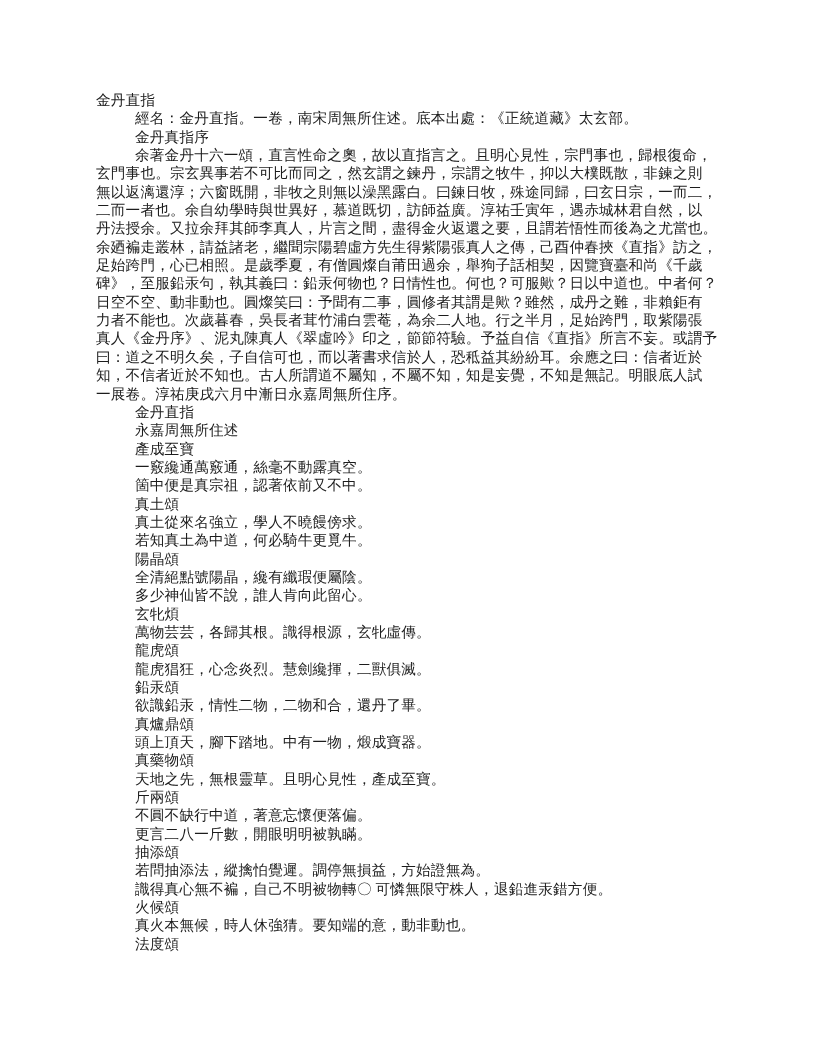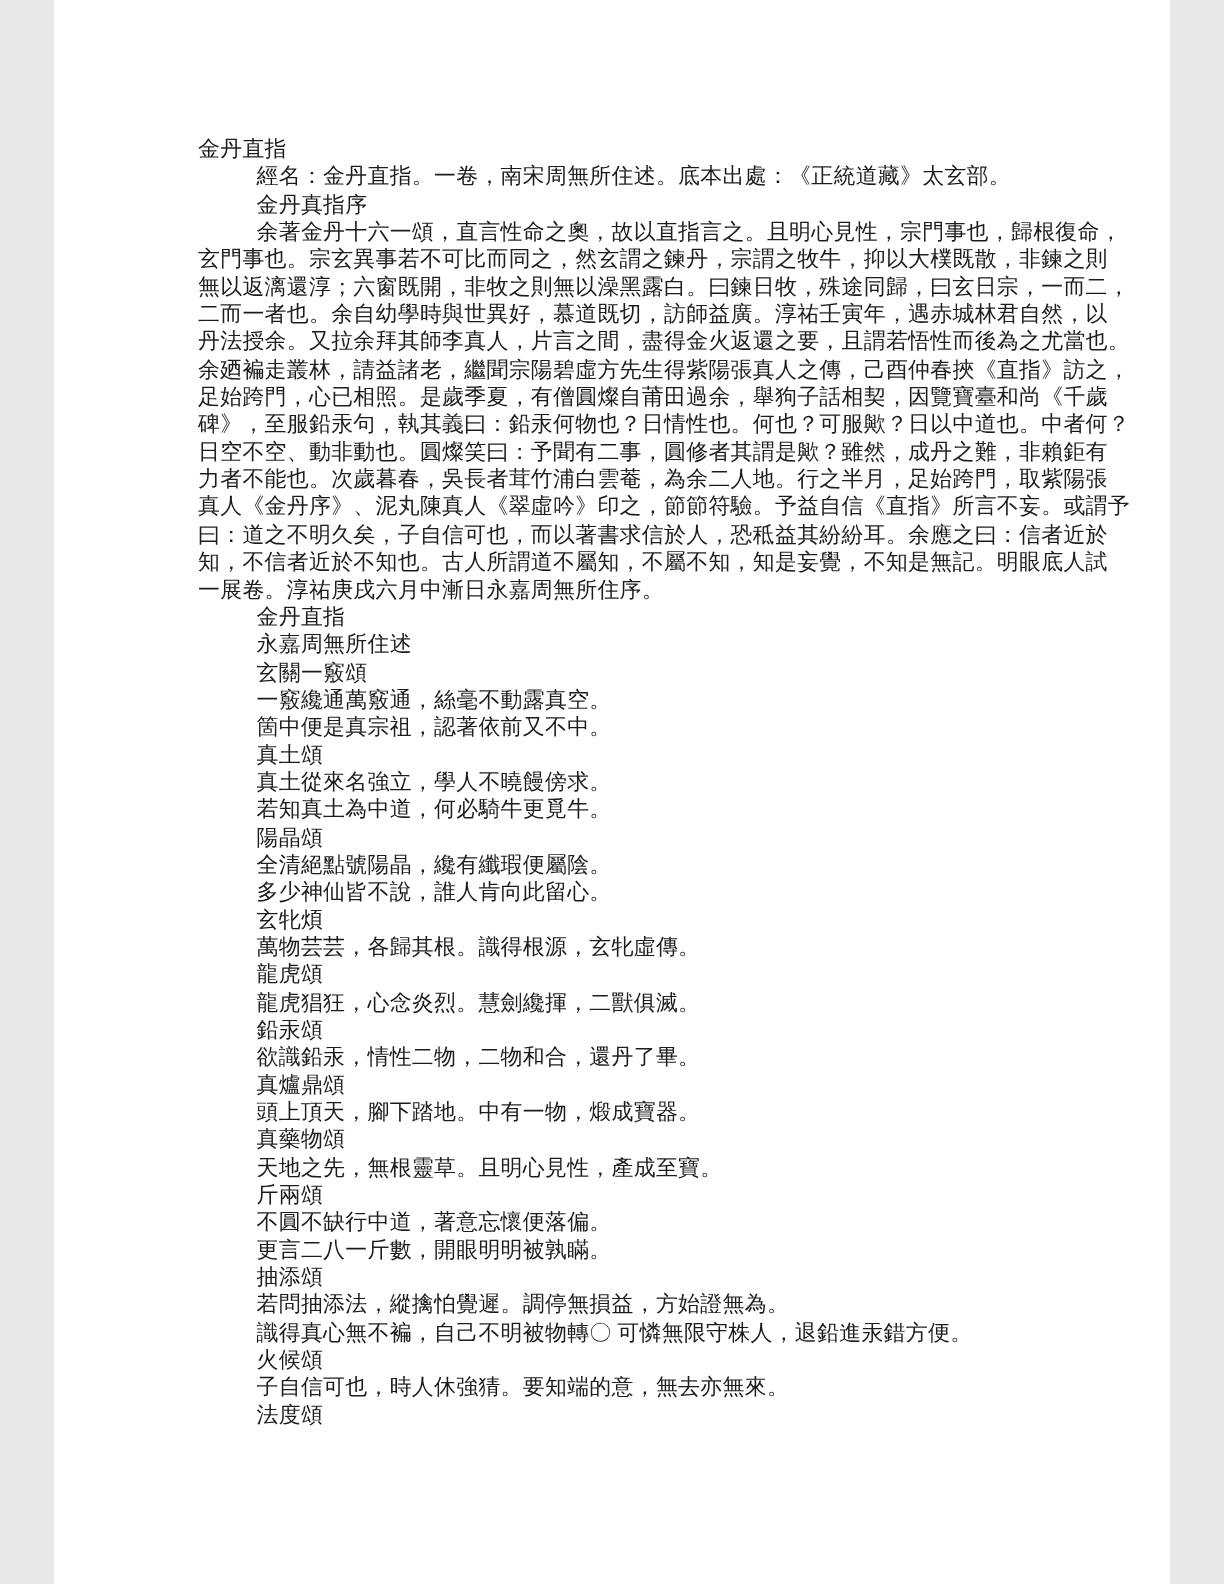--- a/index.html
+++ b/index.html
@@ -2,21 +2,21 @@
 <html><head>
 <meta charset="utf-8">
 <style>
   html, body {
     margin: 0;
     padding: 0;
     background: #e8e8e8;
   }
   .page {
     position: relative;
-    width: 744px;
+    width: 816px;
     height: 1056px;
     margin: 0 auto;
     background: #ffffff;
     overflow: hidden;
   }
   .content {
     position: absolute;
     left: 96px;
     top: 91px;
     width: 632px;
@@ -51,21 +51,21 @@
       <div class="text-line">足始跨門，心已相照。是歲季夏，有僧圓燦自莆田過余，舉狗子話相契，因覽寶臺和尚《千歲</div>
       <div class="text-line">碑》，至服鉛汞句，執其義曰：鉛汞何物也？日情性也。何也？可服歟？日以中道也。中者何？</div>
       <div class="text-line">日空不空、動非動也。圓燦笑曰：予聞有二事，圓修者其謂是歟？雖然，成丹之難，非賴鉅有</div>
       <div class="text-line">力者不能也。次歲暮春，吳長者茸竹浦白雲菴，為余二人地。行之半月，足始跨門，取紫陽張</div>
       <div class="text-line">真人《金丹序》、泥丸陳真人《翠虛吟》印之，節節符驗。予益自信《直指》所言不妄。或謂予</div>
       <div class="text-line">曰：道之不明久矣，子自信可也，而以著書求信於人，恐秪益其紛紛耳。余應之曰：信者近於</div>
       <div class="text-line">知，不信者近於不知也。古人所謂道不屬知，不屬不知，知是妄覺，不知是無記。明眼底人試</div>
       <div class="text-line">一展卷。淳祐庚戌六月中漸日永嘉周無所住序。</div>
       <div class="text-line indent">金丹直指</div>
       <div class="text-line indent">永嘉周無所住述</div>
-      <div class="text-line indent">玄關一竅頌</div>
+      <div class="text-line indent">產成至寶</div>
       <div class="text-line indent">一竅纔通萬竅通，絲毫不動露真空。</div>
       <div class="text-line indent">箇中便是真宗祖，認著依前又不中。</div>
       <div class="text-line indent">真土頌</div>
       <div class="text-line indent">真土從來名強立，學人不曉饅傍求。</div>
       <div class="text-line indent">若知真土為中道，何必騎牛更覓牛。</div>
       <div class="text-line indent">陽晶頌</div>
       <div class="text-line indent">全清絕點號陽晶，纔有纖瑕便屬陰。</div>
       <div class="text-line indent">多少神仙皆不說，誰人肯向此留心。</div>
       <div class="text-line indent">玄牝煩</div>
       <div class="text-line indent">萬物芸芸，各歸其根。識得根源，玄牝虛傳。</div>
@@ -77,16 +77,16 @@
       <div class="text-line indent">頭上頂天，腳下踏地。中有一物，煅成寶器。</div>
       <div class="text-line indent">真藥物頌</div>
       <div class="text-line indent">天地之先，無根靈草。且明心見性，產成至寶。</div>
       <div class="text-line indent">斤兩頌</div>
       <div class="text-line indent">不圓不缺行中道，著意忘懷便落偏。</div>
       <div class="text-line indent">更言二八一斤數，開眼明明被孰瞞。</div>
       <div class="text-line indent">抽添頌</div>
       <div class="text-line indent">若問抽添法，縱擒怕覺遲。調停無損益，方始證無為。</div>
       <div class="text-line indent">識得真心無不褊，自己不明被物轉〇 可憐無限守株人，退鉛進汞錯方便。</div>
       <div class="text-line indent">火候頌</div>
-      <div class="text-line indent">子自信可也，時人休強猜。要知端的意，無去亦無來。</div>
+      <div class="text-line indent">真火本無候，時人休強猜。要知端的意，動非動也。</div>
       <div class="text-line indent">法度頌</div>
     </div>
 </div>
 
 </body></html>

